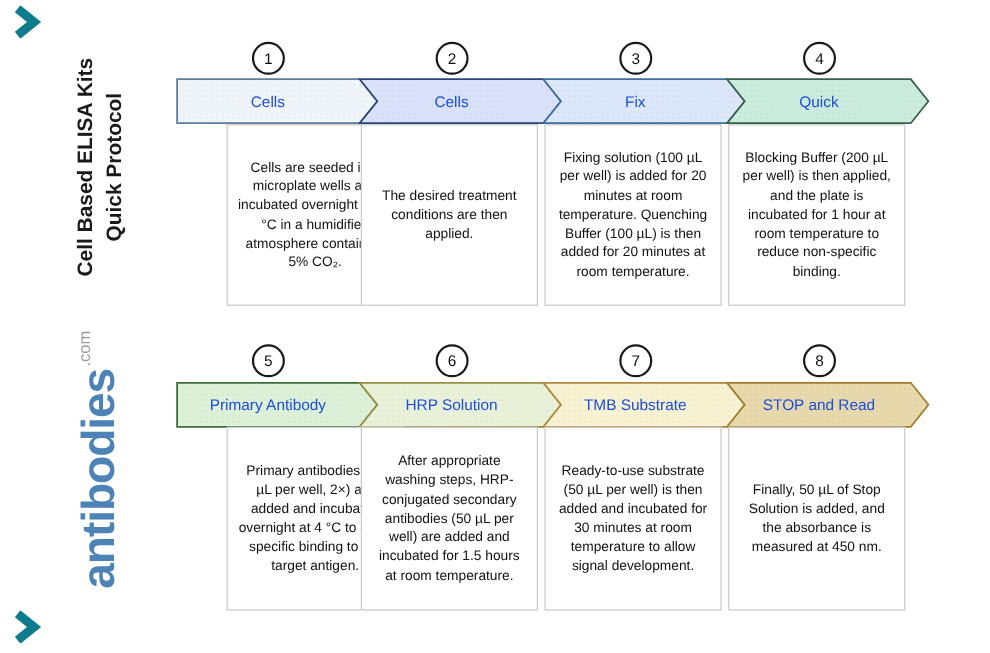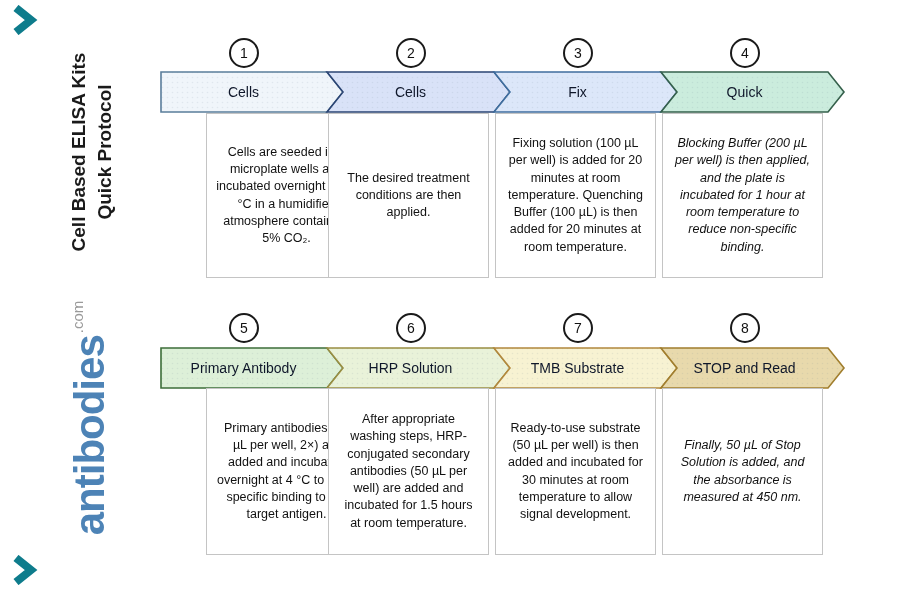--- a/index.html
+++ b/index.html
@@ -29,32 +29,32 @@
   #row1{top:38px;height:242px;}
   #row2{top:313px;height:244px;}
   .badge{
     position:absolute;top:0;width:26px;height:26px;border:2px solid #1a1a1a;border-radius:50%;
     background:#fff;display:flex;align-items:center;justify-content:center;font-size:14px;
   }
   .b1{left:69px;} .b2{left:236px;} .b3{left:403px;} .b4{left:570px;}
   .banner-svg{position:absolute;left:0;top:32px;}
   .blabel{
     position:absolute;top:34px;width:167px;height:40px;line-height:40px;
-    text-align:center;font-size:14px;color:#0f172a;
+    text-align:center;font-size:14px;color:#1d4ed8;
   }
   .l1{left:0;} .l2{left:167px;} .l3{left:334px;} .l4{left:501px;}
   .dbox{
     position:absolute;top:75px;width:161px;box-sizing:border-box;
     border:1.5px solid #c4c4c4;background:#fff;
     display:flex;align-items:center;justify-content:center;
     text-align:center;font-size:12.5px;line-height:1.38;padding:8px 9px;
   }
   #row1 .dbox{height:165px;}
   #row2 .dbox{height:167px;}
-  .x1{left:0;margin-left:46px;} .x2{left:168px;} .x3{left:335px;} .x4{left:502px;font-style:italic;}
+  .x1{left:0;margin-left:46px;} .x2{left:168px;} .x3{left:335px;} .x4{left:502px;}
 </style>
 </head>
 <body>
 
 <svg id="chev-top" class="corner-chevron" viewBox="0 0 28 30" style="color: rgb(14, 124, 140);">
   <polyline points="6,3 21,15 6,27" fill="none" stroke="currentColor" stroke-width="8"></polyline>
 </svg>
 
 <div class="vtitle">
   <div>Cell Based ELISA Kits</div>

